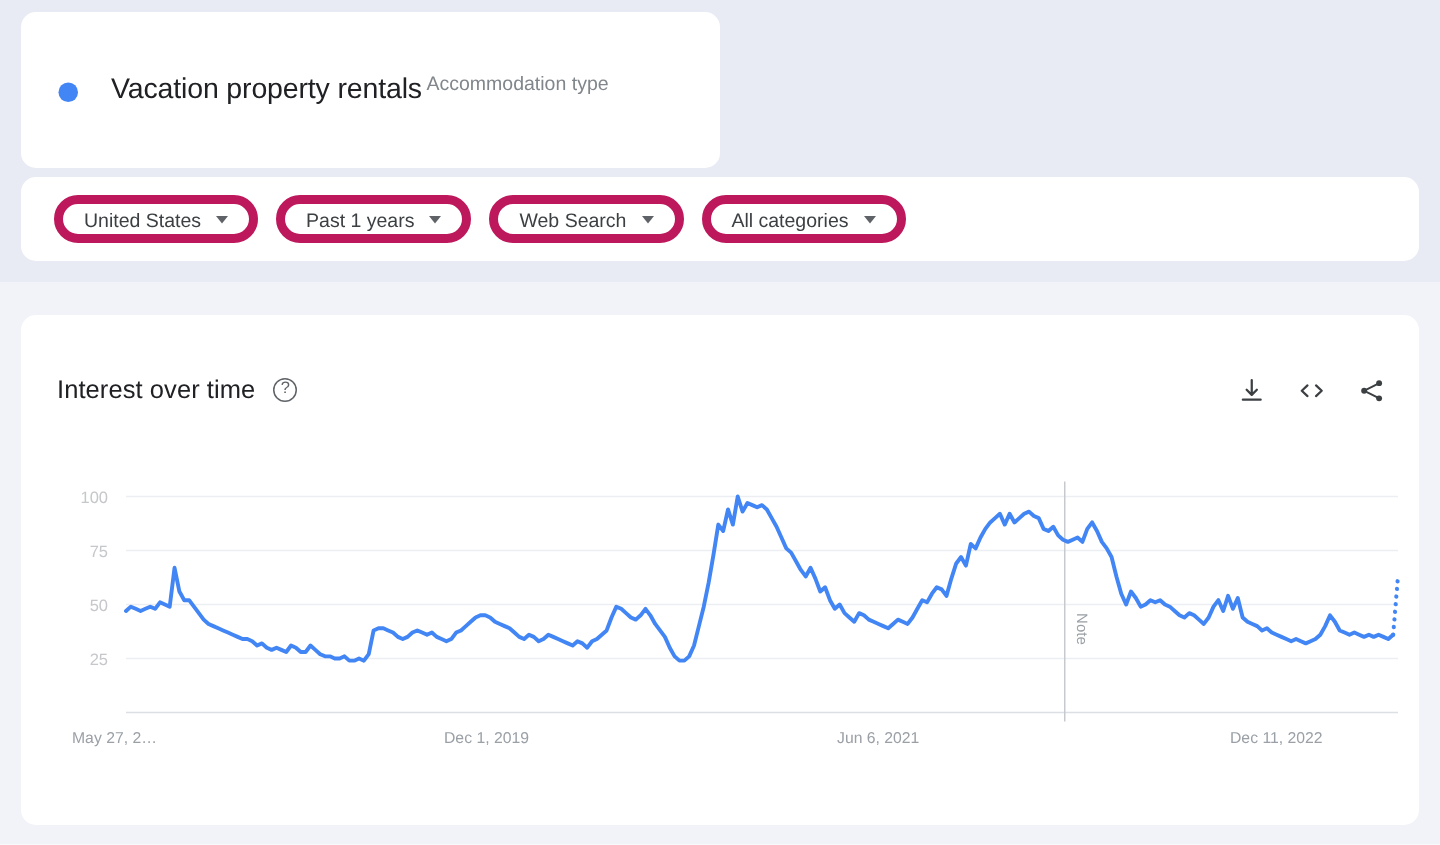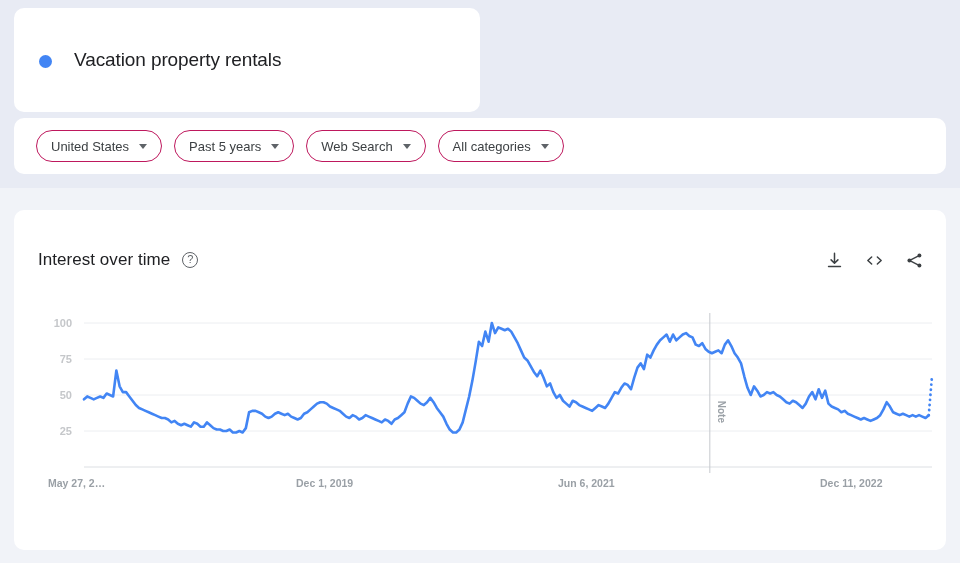--- a/index.html
+++ b/index.html
@@ -117,21 +117,21 @@
     background: #ffffff;
     border-radius: 10px;
     display: flex;
     align-items: center;
     padding-left: 22px;
     gap: 12px;
   }
 
   .chip {
     height: 32px;
-    border: 1px solid #be185d;
+    border: 6px solid #be185d;
     border-radius: 16px;
     display: flex;
     align-items: center;
     padding: 0 14px;
     background: #fff;
     cursor: pointer;
     gap: 10px;
   }
 
   .chip-label {
@@ -188,25 +188,24 @@
     text-align: center;
     cursor: pointer;
   }
 
   .chart-actions { display: flex; align-items: center; gap: 20px; }
   .act { cursor: pointer; display: block; }
 
   
   .plot {
     position: absolute;
-    top: 88px;
+    top: 96px;
     left: 0;
     width: 889px;
     height: 210px;
-    font-weight: bold;
   }
   .plot svg { display: block; }
 
   .ylabel {
     fill: #c5c7ca;
     font-family: "Liberation Sans", sans-serif;
     font-size: 11px;
     text-anchor: end;
   }
   .xlabel {
@@ -226,35 +225,36 @@
 <div class="page">
 
   <div class="top-band"></div>
 
   <div class="header-row">
 
     <div class="term-card">
       <span class="term-dot"></span>
       <span class="term-text">
         <span class="term-title">Vacation property rentals</span>
+        <span class="term-sub">Accommodation type</span>
       </span>
     </div>
 
 
   </div>
 
   <div class="filter-bar">
 
     <div class="chip">
       <span class="chip-label">United States</span>
       <span class="caret"></span>
     </div>
 
     <div class="chip">
-      <span class="chip-label">Past 5 years</span>
+      <span class="chip-label">Past 1 years</span>
       <span class="caret"></span>
     </div>
 
     <div class="chip">
       <span class="chip-label">Web Search</span>
       <span class="caret"></span>
     </div>
 
     <div class="chip">
       <span class="chip-label">All categories</span>

